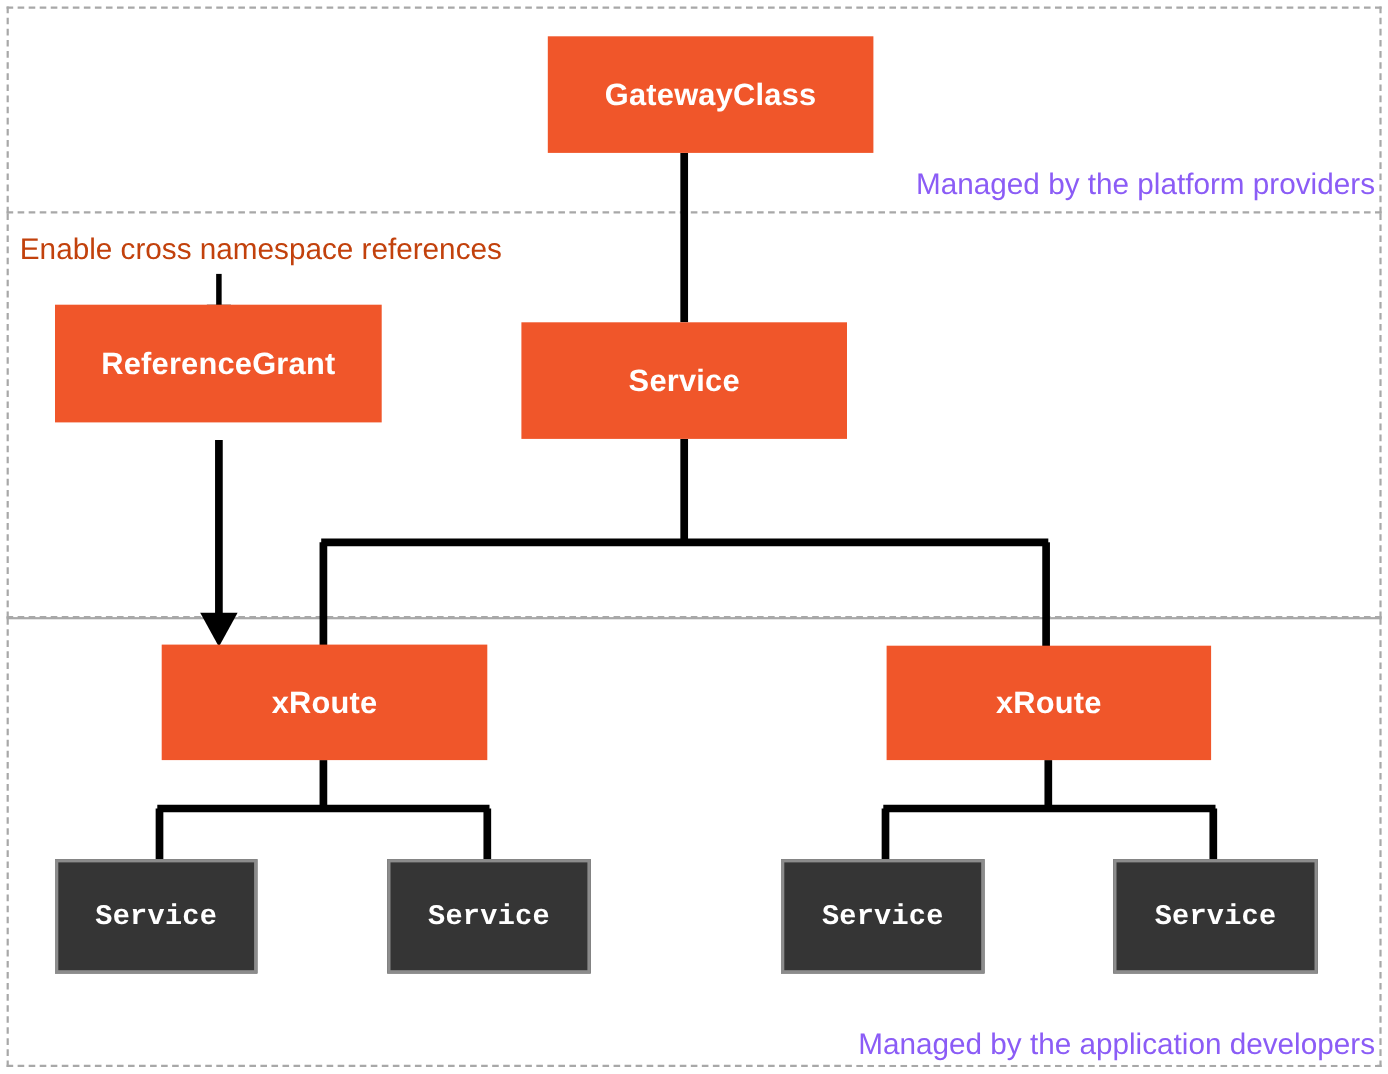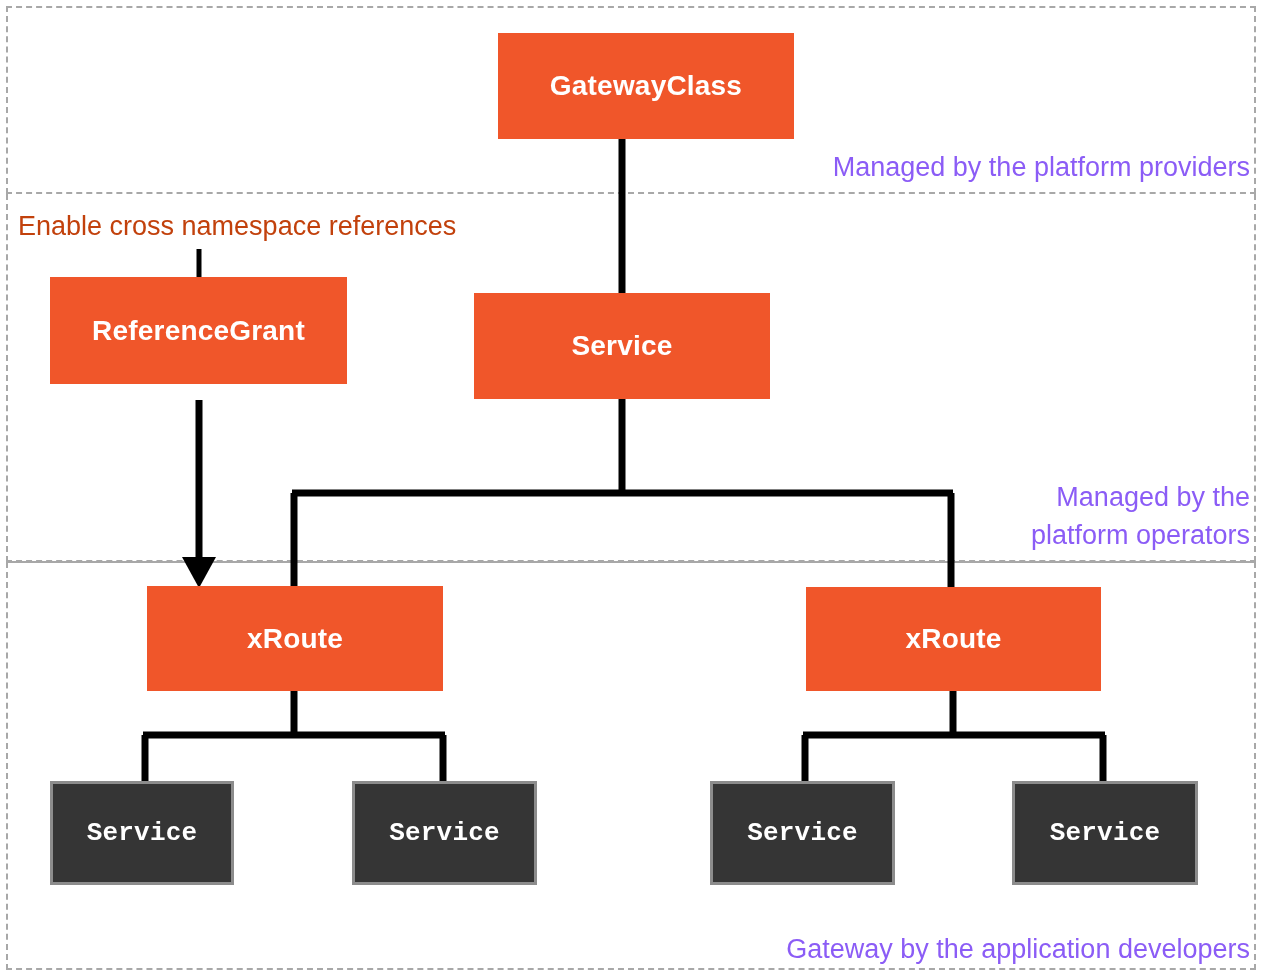--- a/index.html
+++ b/index.html
@@ -153,24 +153,22 @@
     <path class="edge" d="M 443,735 L 443,783"></path>
 
     <path class="edge" d="M 953,691 L 953,735"></path>
     <path class="edge" d="M 803,735 L 1105,735"></path>
     <path class="edge" d="M 805,735 L 805,783"></path>
     <path class="edge" d="M 1103,735 L 1103,783"></path>
   </svg>
 
   <div class="zone-label" id="label-providers">Managed by the platform providers</div>
 
-  <div class="zone-label" id="label-operators">Managed by the
-platform operators</div>
 
-  <div class="zone-label" id="label-developers">Gateway by the application developers</div>
+  <div class="zone-label" id="label-developers">Managed by the application developers</div>
 
   <div id="label-crossns">Enable cross namespace references</div>
 
   <div class="node resource" id="node-gatewayclass">GatewayClass</div>
 
   <div class="node resource" id="node-referencegrant">ReferenceGrant</div>
 
   <div class="node resource" id="node-gateway">Service</div>
 
   <div class="node resource" id="node-xroute-left">xRoute</div>

